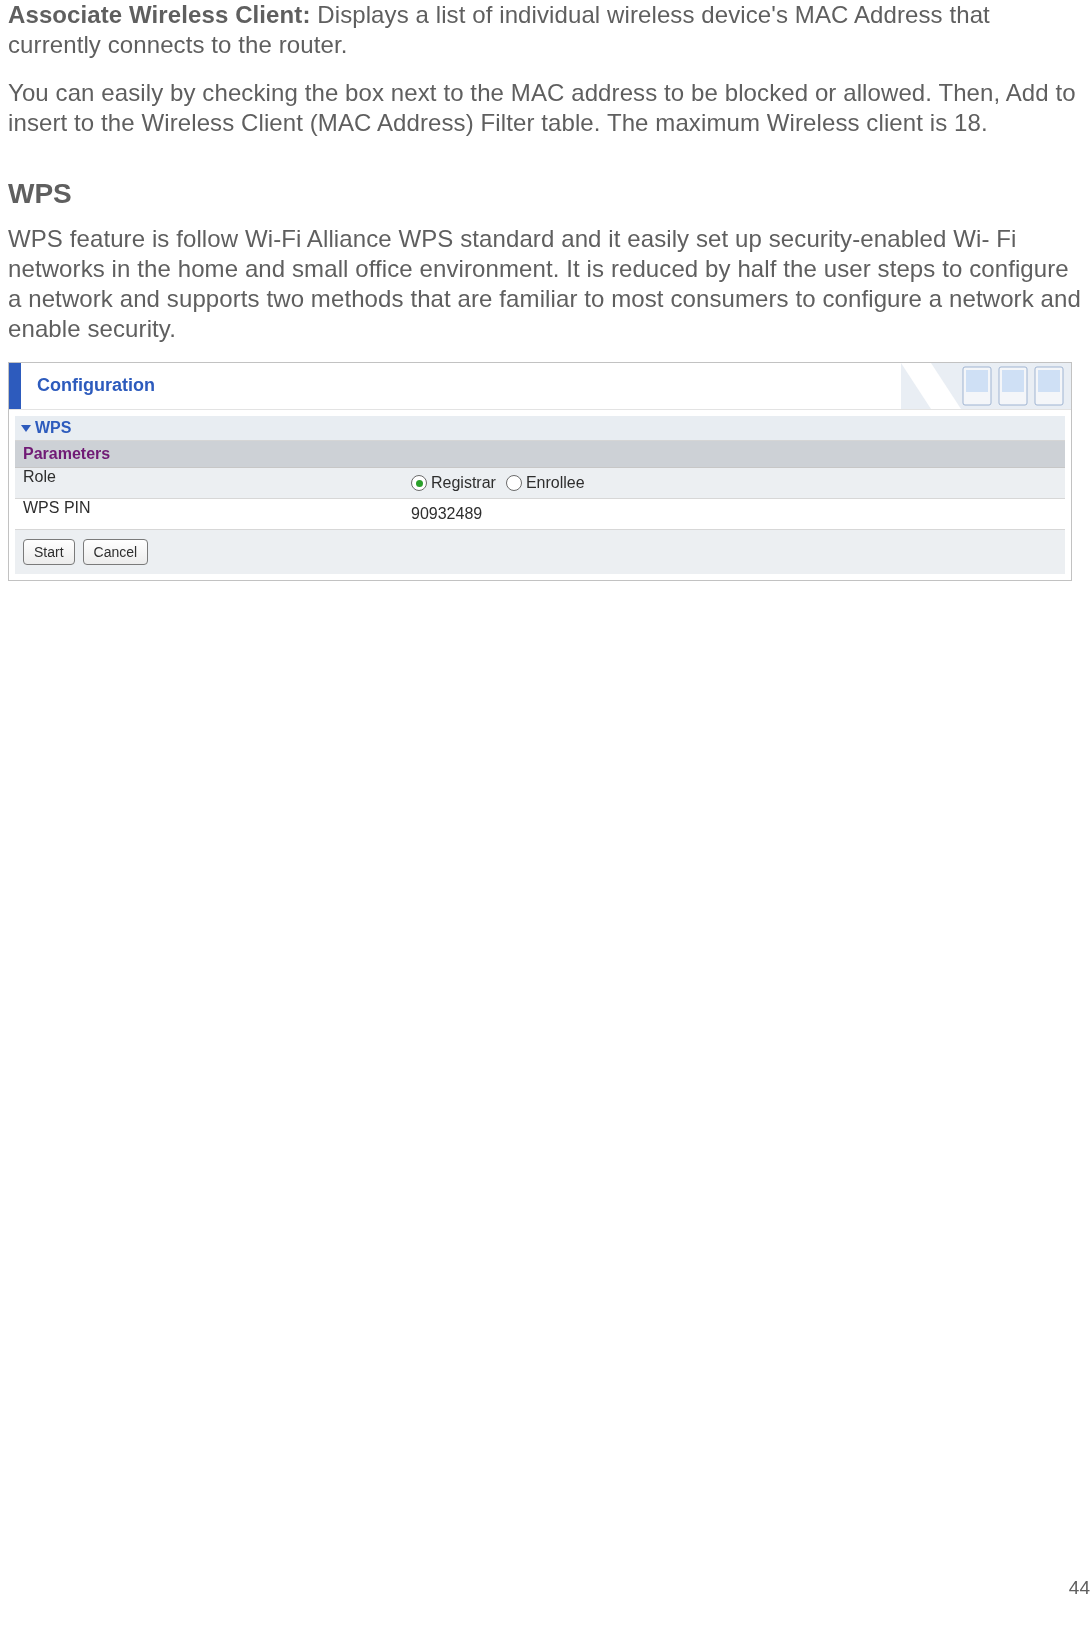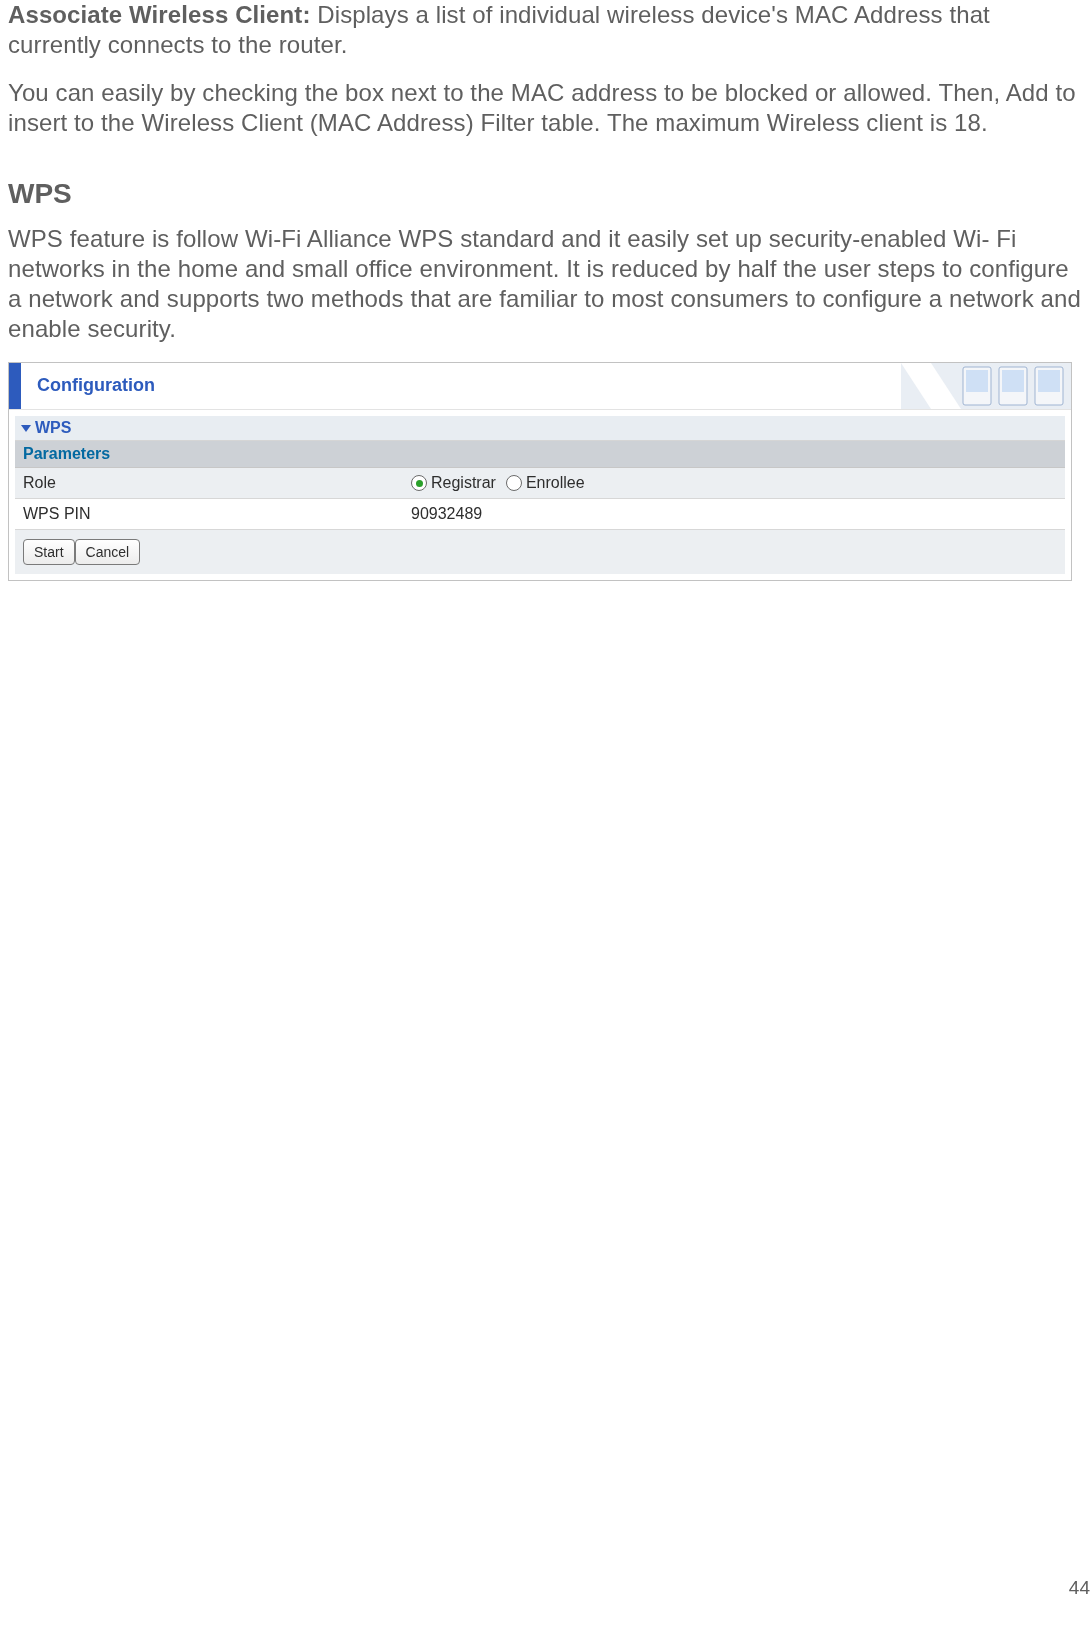--- a/index.html
+++ b/index.html
@@ -106,27 +106,26 @@
     border-top: 7px solid #2d5bbd;
     margin-right: 4px;
   }
   .params-bar {
     height: 26px;
     background: #cdd1d6;
     display: flex;
     align-items: center;
     padding-left: 8px;
     font-weight: bold;
-    color: #0369a1;
+    color: #701a75;
     font-size: 16px;
     border-bottom: 1px solid #c7c7c7;
   }
   .row {
     display: flex;
-    align-items: center;
     height: 30px;
     border-bottom: 1px solid #d7d7d7;
     font-size: 16px;
     color: #2e2e2e;
   }
   .row.alt { background: #eceff2; }
   .row .label {
     width: 388px;
     padding-left: 8px;
   }
@@ -155,20 +154,21 @@
     width: 92px;
     height: 20px;
     border: 1px solid #8f9fc0;
     background: #ffffff;
   }
   .button-row {
     height: 44px;
     background: #eceff2;
     display: flex;
     align-items: center;
+    gap: 8px;
     padding-left: 8px;
   }
   .btn {
     height: 24px;
     padding: 0 10px;
     border: 1px solid #7a7a7a;
     border-radius: 4px;
     background: linear-gradient(#ffffff, #ececec);
     font-size: 14px;
     color: #2e2e2e;

